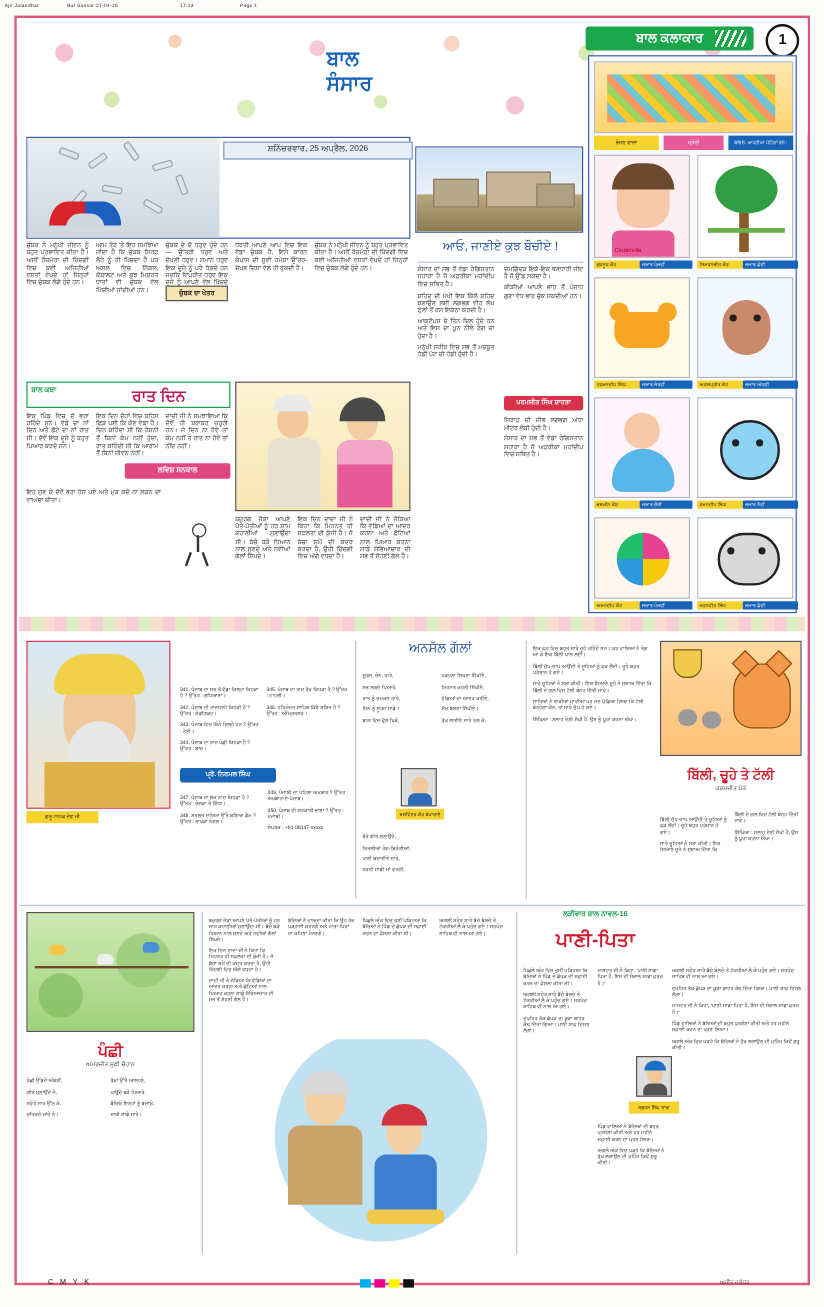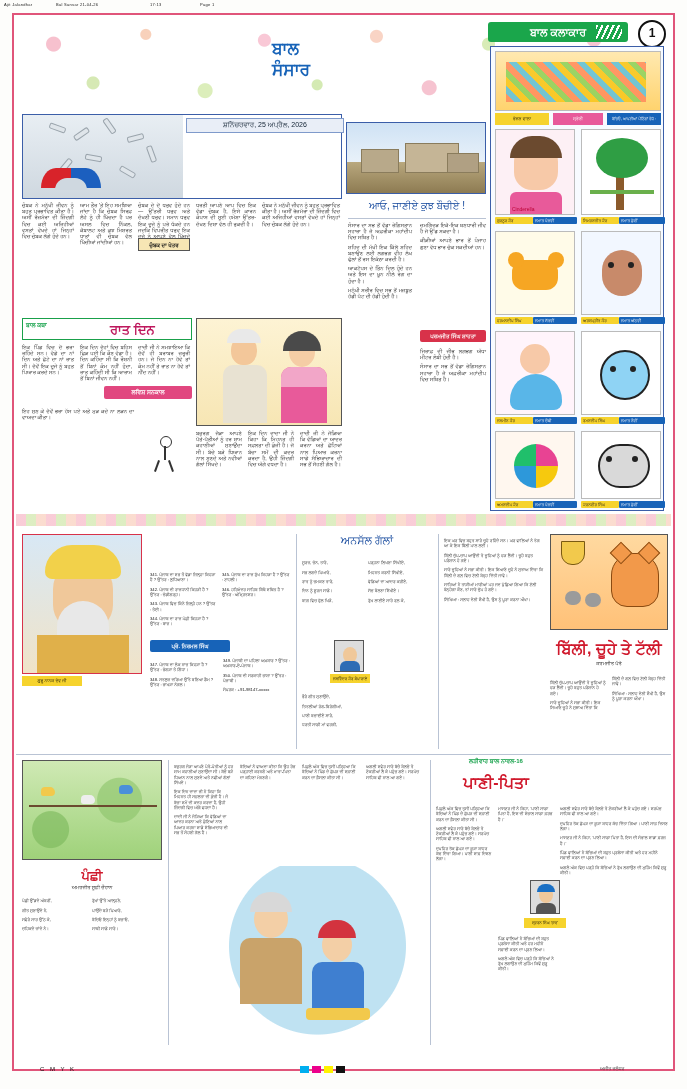--- a/index.html
+++ b/index.html
@@ -417,21 +417,21 @@
 
   <div class="box bdk ph" style="left:550px;top:534px;width:118px;height:96px;background:linear-gradient(#ffd9a0,#ffc178)">
     <div style="position:absolute;left:10px;top:6px;width:22px;height:22px;background:#f2c94c;border-radius:0 0 11px 11px;border:1px solid #7a5a12"></div>
     <div style="position:absolute;left:60px;top:18px;width:46px;height:52px;background:#f2994a;border-radius:22px 22px 16px 16px;border:1px solid #8a4b12"></div>
     <div style="position:absolute;left:62px;top:10px;width:14px;height:14px;background:#f2994a;border:1px solid #8a4b12;transform:rotate(45deg)"></div>
     <div style="position:absolute;left:90px;top:10px;width:14px;height:14px;background:#f2994a;border:1px solid #8a4b12;transform:rotate(45deg)"></div>
     <div style="position:absolute;left:14px;top:56px;width:16px;height:14px;background:#9b9b9b;border-radius:8px"></div>
     <div style="position:absolute;left:34px;top:58px;width:16px;height:14px;background:#9b9b9b;border-radius:8px"></div>
   </div>
   <div class="box" style="left:550px;top:640px;width:118px;height:30px;">
-    <div class="redhead" style="font-size:16px;text-align:center">ਬਿੱਲੀ, ਚੂਹੇ ਤੇ ਟੱਲੀ</div>
+    <div class="redhead" style="font-size:11px;text-align:center">ਬਿੱਲੀ, ਚੂਹੇ ਤੇ ਟੱਲੀ</div>
     <div style="font-size:5px;text-align:center;color:#333;margin-top:2px">ਕਰਮਜੀਤ ਪੱਤੋ</div>
   </div>
   <div class="box" style="left:550px;top:676px;width:118px;height:72px;">
     <div class="tiny" style="column-count:2;column-gap:6px;">
       <p>ਬਿੱਲੀ ਚੁੱਪ-ਚਾਪ ਆਉਂਦੀ ਤੇ ਚੂਹਿਆਂ ਨੂੰ ਫੜ ਲੈਂਦੀ। ਚੂਹੇ ਬਹੁਤ ਪਰੇਸ਼ਾਨ ਹੋ ਗਏ।</p>
       <p>ਸਾਰੇ ਚੂਹਿਆਂ ਨੇ ਸਭਾ ਕੀਤੀ। ਇਕ ਸਿਆਣੇ ਚੂਹੇ ਨੇ ਸੁਝਾਅ ਦਿੱਤਾ ਕਿ ਬਿੱਲੀ ਦੇ ਗਲ਼ ਵਿਚ ਟੱਲੀ ਬੰਨ੍ਹ ਦਿੱਤੀ ਜਾਵੇ।</p>
       <p>ਸਿੱਖਿਆ : ਸਲਾਹ ਦੇਣੀ ਸੌਖੀ ਹੈ, ਉਸ ਨੂੰ ਪੂਰਾ ਕਰਨਾ ਔਖਾ।</p>
     </div>
   </div>
 

